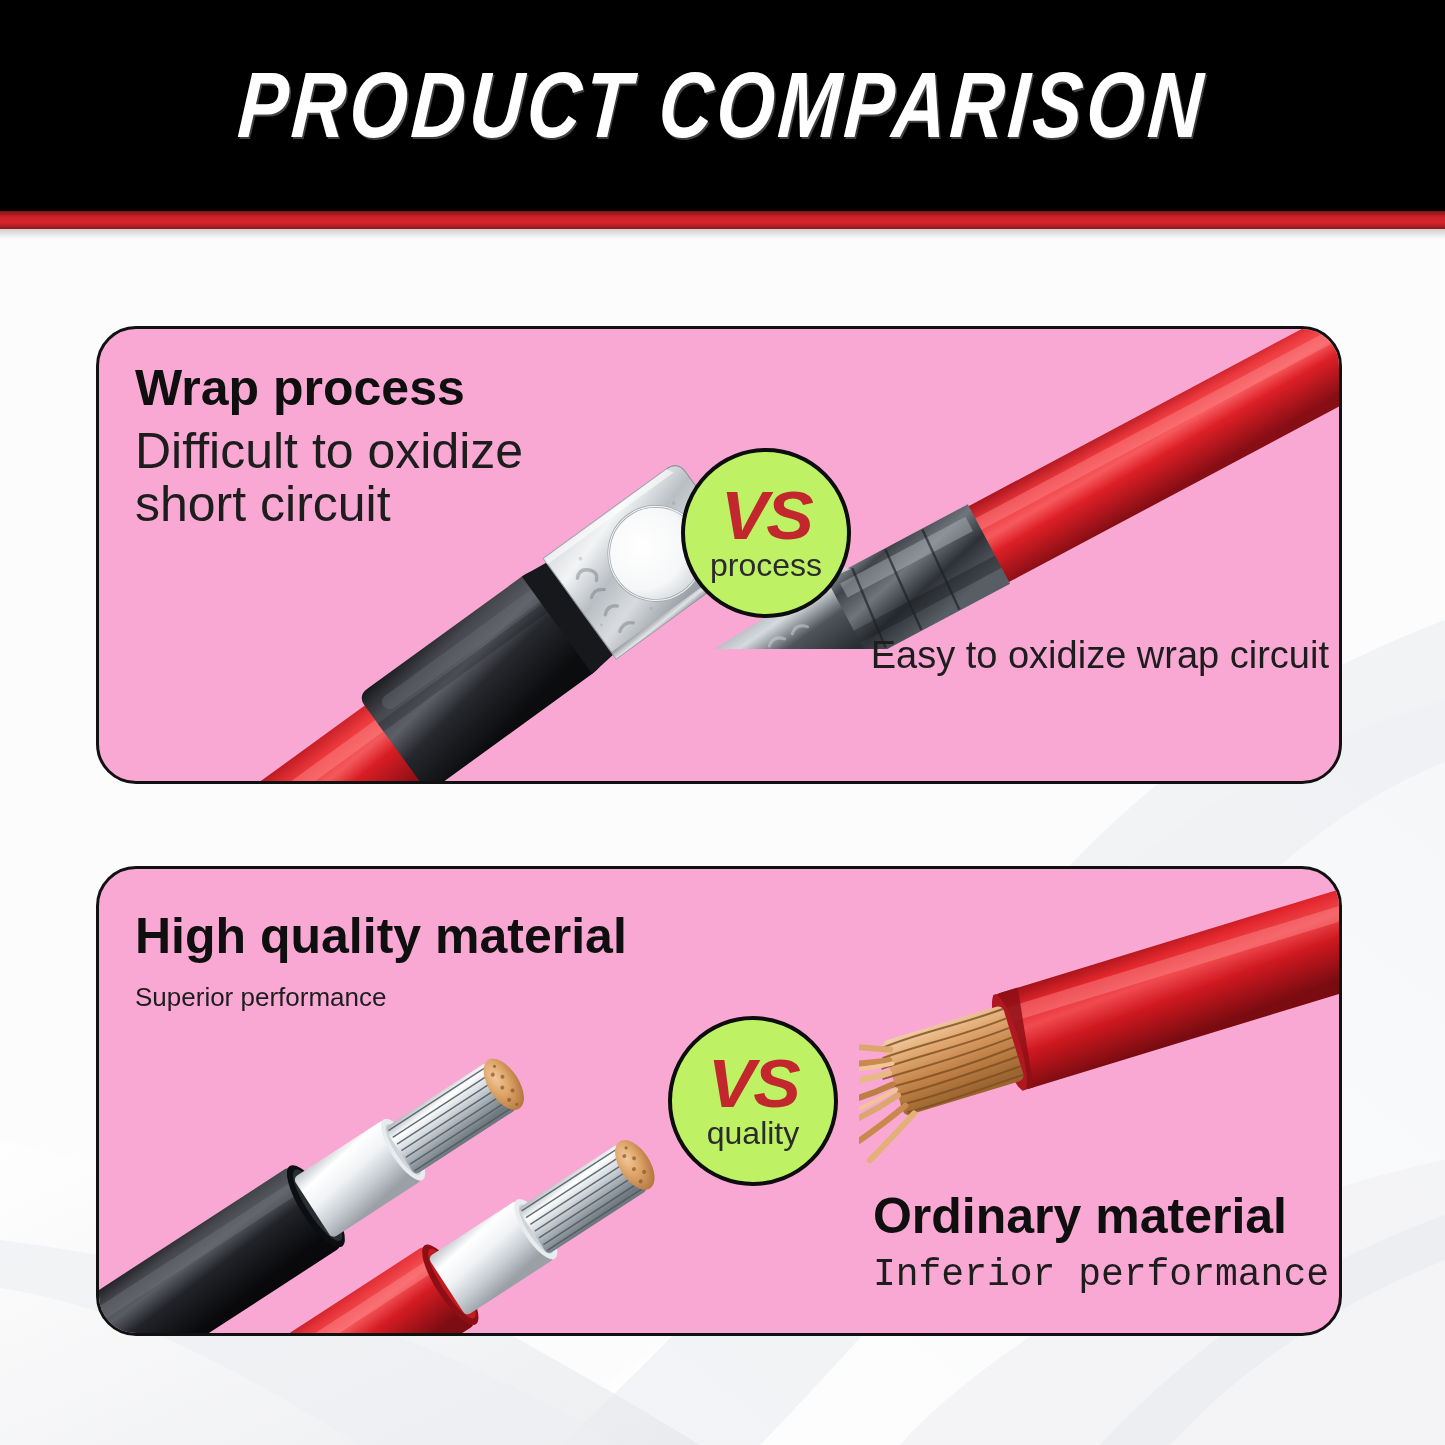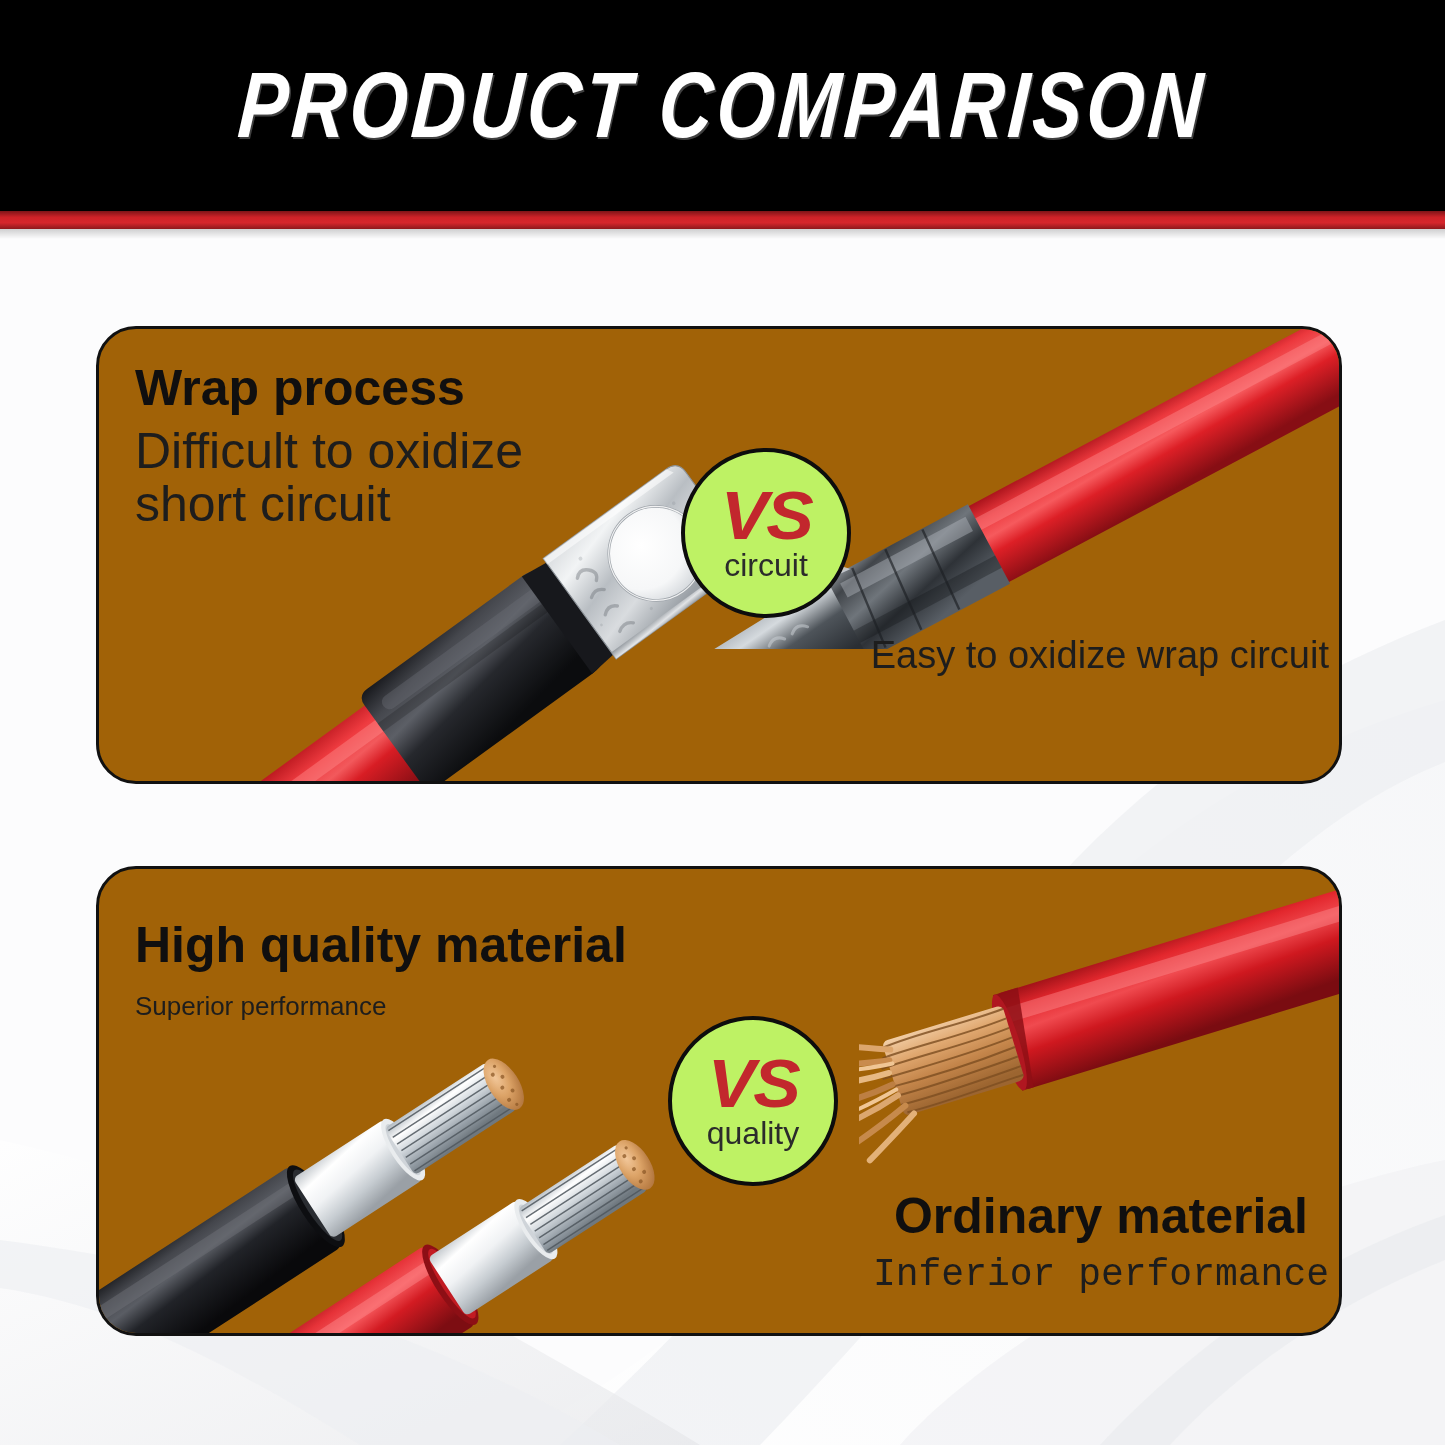--- a/index.html
+++ b/index.html
@@ -49,21 +49,21 @@
   #header-rule-shadow {
     position:absolute; left:0; top:229px; width:1445px; height:10px;
     background:linear-gradient(to bottom,rgba(0,0,0,0.18),rgba(0,0,0,0));
   }
 
   
   .panel {
     position:absolute;
     border:3px solid #111111;
     border-radius:40px;
-    background:#a16207;
+    background:#f9a8d4;
     overflow:hidden;
   }
   #panel-top    { left:96px;  top:326px;  width:1246px; height:458px; }
   #panel-bottom { left:96px;  top:866px;  width:1246px; height:470px; }
 
   
   .blk { position:absolute; }
   .blk .title {
     font-weight:bold;
     color:#100f0f;
@@ -75,25 +75,25 @@
   }
 
   #t1-left  { left:36px;  top:30px;  }
   #t1-left  .title { font-size:50px; line-height:58px; }
   #t1-left  .sub   { font-size:50px; line-height:44px; margin-top:12px; }
 
   #t1-right { right:10px; top:292px; text-align:right; }
   #t1-right .title { font-size:50px; line-height:58px; }
   #t1-right .sub   { font-size:38px; line-height:44px; margin-top:12px; white-space:nowrap;}
 
-  #t2-left  { left:36px;  top:47px;  }
+  #t2-left  { left:36px;  top:38px;  }
   #t2-left  .title { font-size:50px; line-height:58px; }
   #t2-left  .sub   { font-size:26px; line-height:44px; margin-top:10px; }
 
-  #t2-right { right:10px; top:318px; text-align:center; }
+  #t2-right { right:10px; top:318px; text-align:left; }
   #t2-right .title { font-size:50px; line-height:58px; }
   #t2-right .sub   { font-size:38px; line-height:44px; margin-top:8px; white-space:nowrap;font-family:Liberation Mono, monospace;}
 
   
   .vs-badge {
     position:absolute;
     width:170px; height:170px;
     border:4px solid #0d0d0d;
     border-radius:50%;
     background:#bef264;
@@ -304,21 +304,21 @@
       <div class="sub" style="margin-top:9px">short circuit</div>
     </div>
 
     <div class="blk" id="t1-right">
       <div class="sub">Easy to oxidize wrap circuit</div>
     </div>
   </div>
 
   <div class="vs-badge" id="vs-top">
     <div class="vs">VS</div>
-    <div class="vs-sub">circuit</div>
+    <div class="vs-sub">process</div>
   </div>
 
   <div class="panel" id="panel-bottom">
 
     <svg class="art" style="left:0px; top:0px;" width="620" height="466" viewBox="0 0 620 466">
       <defs>
         <linearGradient id="blkJack" x1="0" y1="0" x2="0.25" y2="1">
           <stop offset="0%" stop-color="#101114"></stop>
           <stop offset="22%" stop-color="#44464c"></stop>
           <stop offset="40%" stop-color="#5a5d64"></stop>

